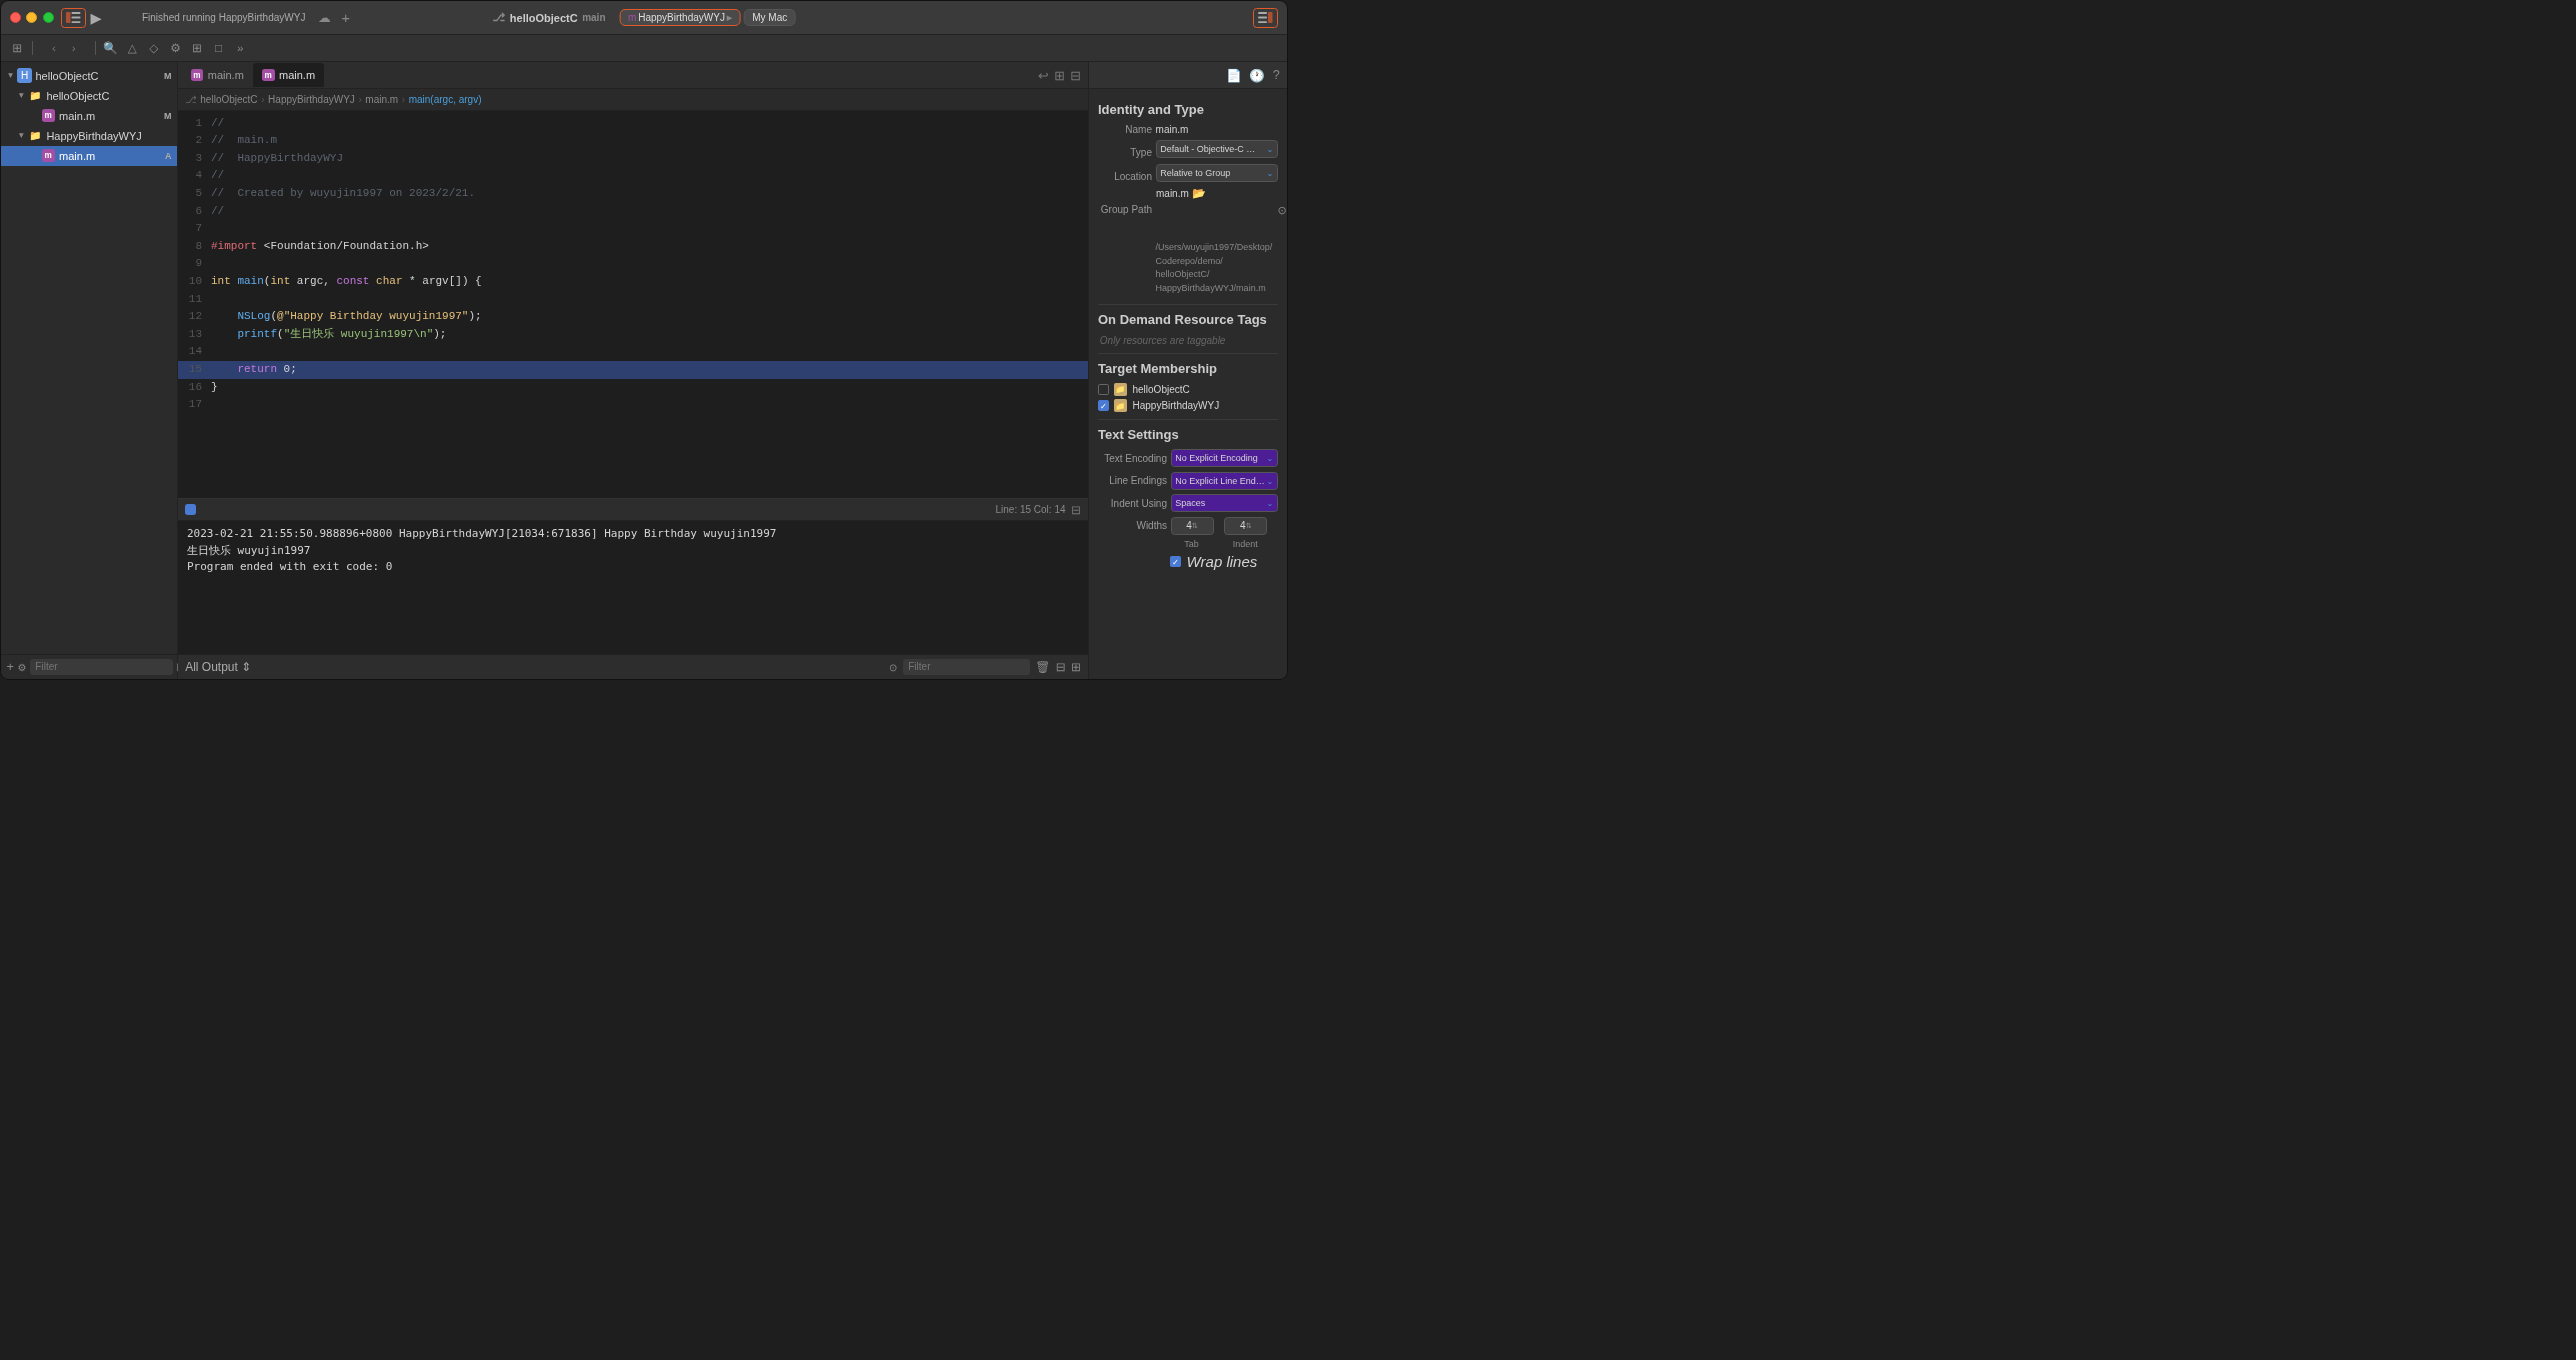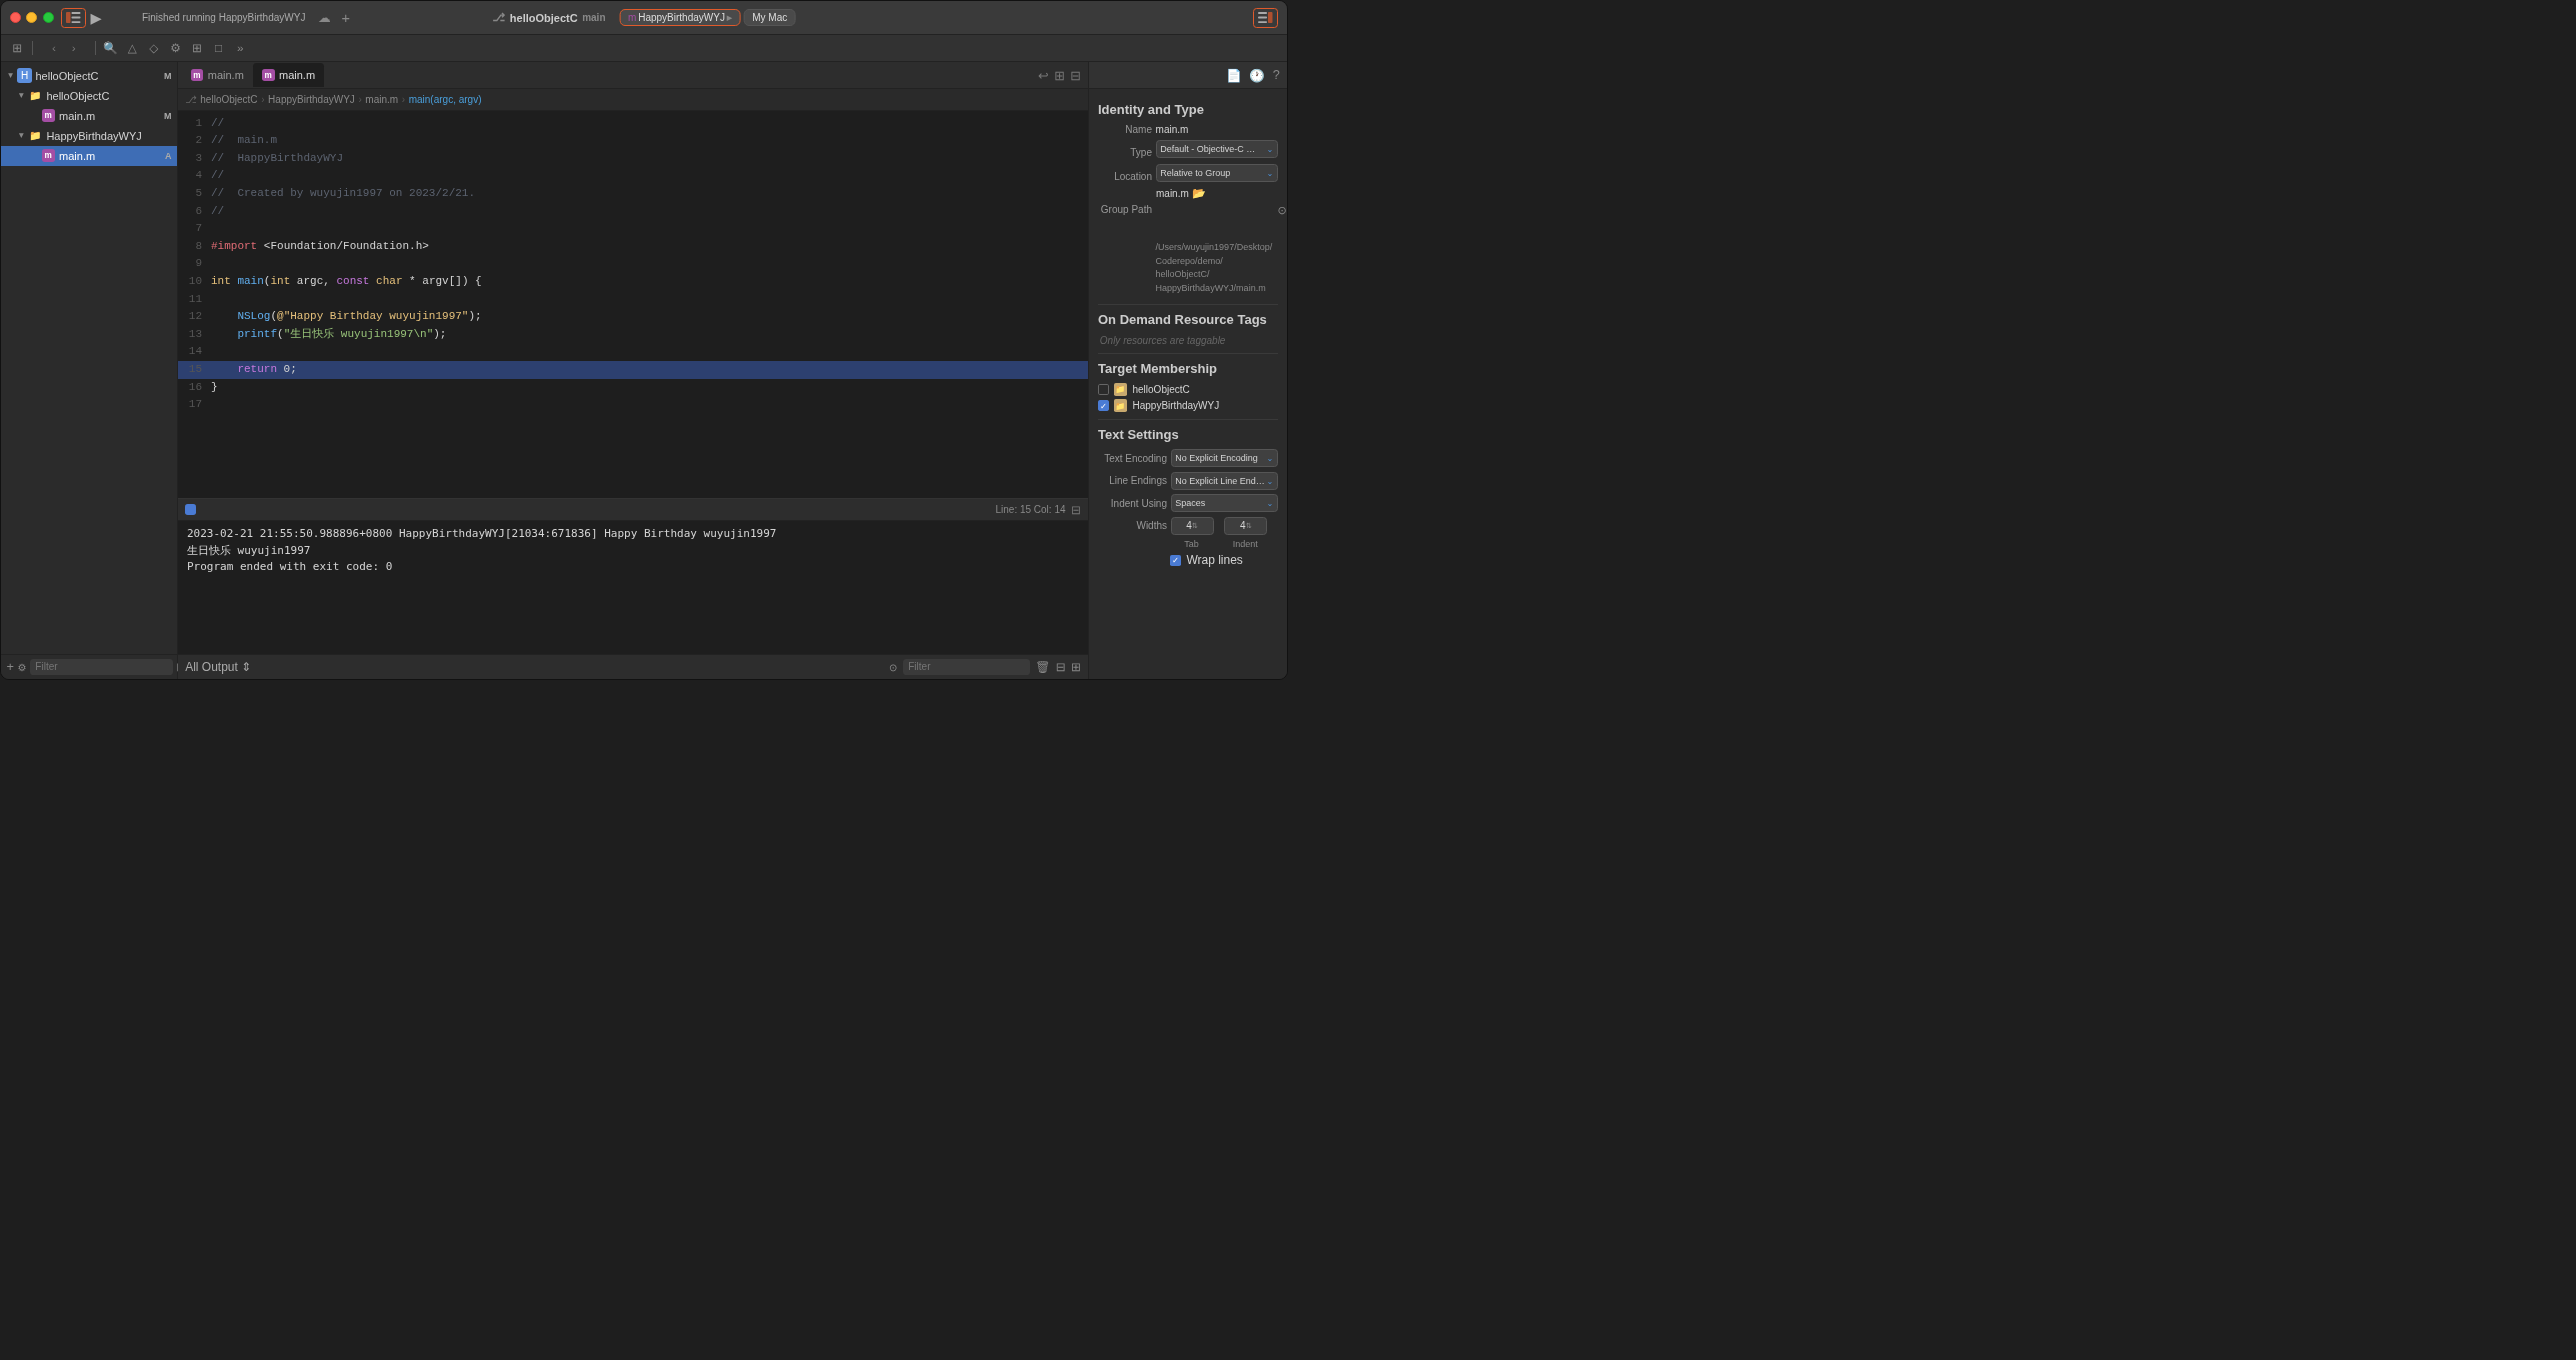--- a/index.html
+++ b/index.html
@@ -576,21 +576,21 @@
     }
     .ts-label {
       color: #999;
       font-size: 10px;
       text-align: right;
       width: 69px;
       flex-shrink: 0;
     }
     .ts-select {
       flex: 1;
-      background: #404040;
+      background: #4c1d95;
       border: 0.9px solid #555;
       border-radius: 3.6px;
       color: #d4d4d4;
       font-size: 10px;
       padding: 0.9px 3.6px;
       height: 18px;
       display: flex;
       align-items: center;
       justify-content: space-between;
       cursor: pointer;
@@ -642,21 +642,21 @@
       width: 11px;
       height: 11px;
       background: #4a7bd4;
       border-radius: 1.8px;
       display: flex;
       align-items: center;
       justify-content: center;
       color: white;
       font-size: 8.2px;
     }
-    .wrap-label { font-size: 12px; color: #d4d4d4; }
+    .wrap-label { font-size: 15px; color: #d4d4d4; font-style: italic; }
 
     
     .nav-btns {
       display: flex;
       gap: 1.8px;
       margin: 0 5.4px;
     }
     .nav-btn {
       width: 18px;
       height: 18px;

